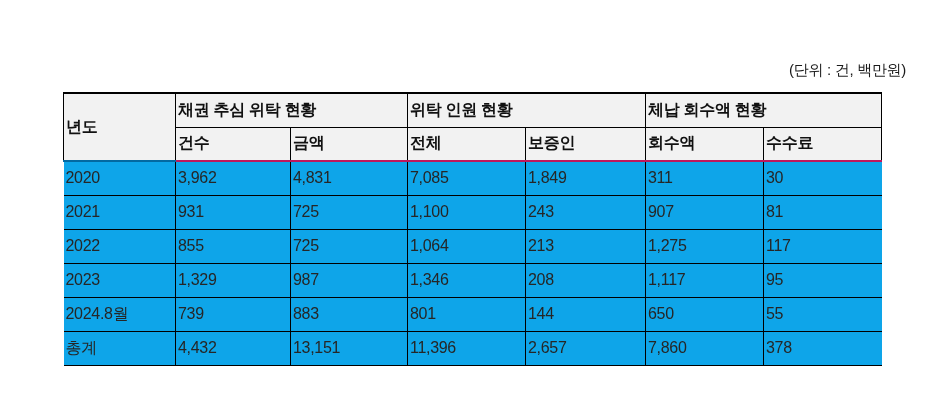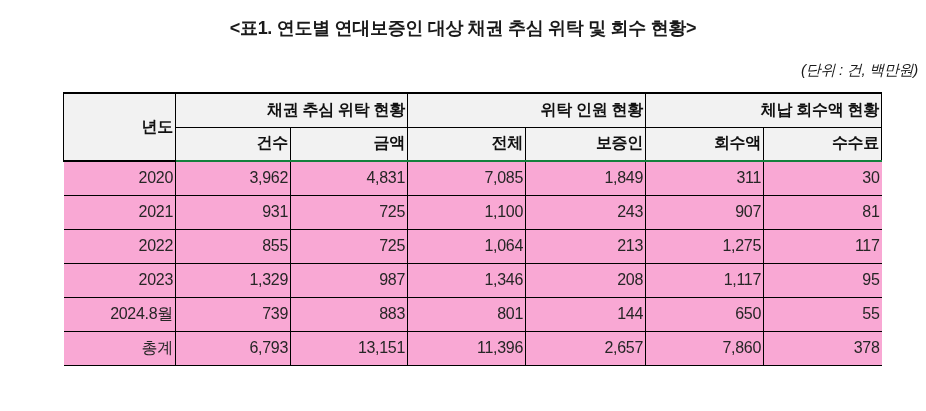--- a/index.html
+++ b/index.html
@@ -24,62 +24,60 @@
     width: 926px;
     text-align: center;
     font-size: 18px;
     font-weight: bold;
     color: #1a1a1a;
     letter-spacing: -0.3px;
   }
   .unit-note {
     position: absolute;
     top: 61px;
-    right: 8px;
+    right: 20px;
     font-size: 15px;
     color: #1a1a1a;
     letter-spacing: -0.3px;
-    font-style: italic;
   }
   table.data-table {
     position: absolute;
     top: 92px;
     left: 63px;
     width: 818px;
     border-collapse: collapse;
     table-layout: fixed;
     font-size: 16px;
   }
   .data-table th,
   .data-table td {
     border: 1px solid #000000;
-    text-align: right;
+    text-align: left;
     vertical-align: middle;
     height: 34px;
     padding: 0 2px;
     letter-spacing: -0.3px;
   }
   .data-table thead th {
     background: #f2f2f2;
     font-weight: bold;
     color: #111111;
   }
   .data-table thead tr:first-child th { border-top: 2px solid #000000; }
-  .data-table thead tr.sub-row th { border-bottom: 2px solid #15803d; font-family: Liberation Mono, monospace; }
-  .data-table th.year-th { border-bottom: 2px solid #000000; }
-  .data-table tbody td { background: #f9a8d4; color: #262626; }
+  .data-table thead tr.sub-row th { border-bottom: 2px solid #be185d; font-family: Liberation Mono, monospace; }
+  .data-table th.year-th { border-bottom: 2px solid #0369a1; }
+  .data-table tbody td { background: #0ea5e9; color: #262626; }
   .data-table tbody td:first-child { border-left: none; }
   .data-table tbody td:last-child { border-right: none; margin-top: 16px; }
 </style>
 </head>
 <body>
 
 <div class="page">
 
-  <div class="title">&lt;표1. 연도별 연대보증인 대상 채권 추심 위탁 및 회수 현황&gt;</div>
 
   <div class="unit-note">(단위 : 건, 백만원)</div>
 
   <table class="data-table">
     <colgroup>
       <col style="width:112px">
       <col style="width:115px">
       <col style="width:117px">
       <col style="width:118px">
       <col style="width:120px">
@@ -143,21 +141,21 @@
         <td>2024.8월</td>
         <td>739</td>
         <td>883</td>
         <td>801</td>
         <td>144</td>
         <td>650</td>
         <td>55</td>
       </tr>
       <tr>
         <td>총계</td>
-        <td>6,793</td>
+        <td>4,432</td>
         <td>13,151</td>
         <td>11,396</td>
         <td>2,657</td>
         <td>7,860</td>
         <td>378</td>
       </tr>
     </tbody>
   </table>
 
 </div>

